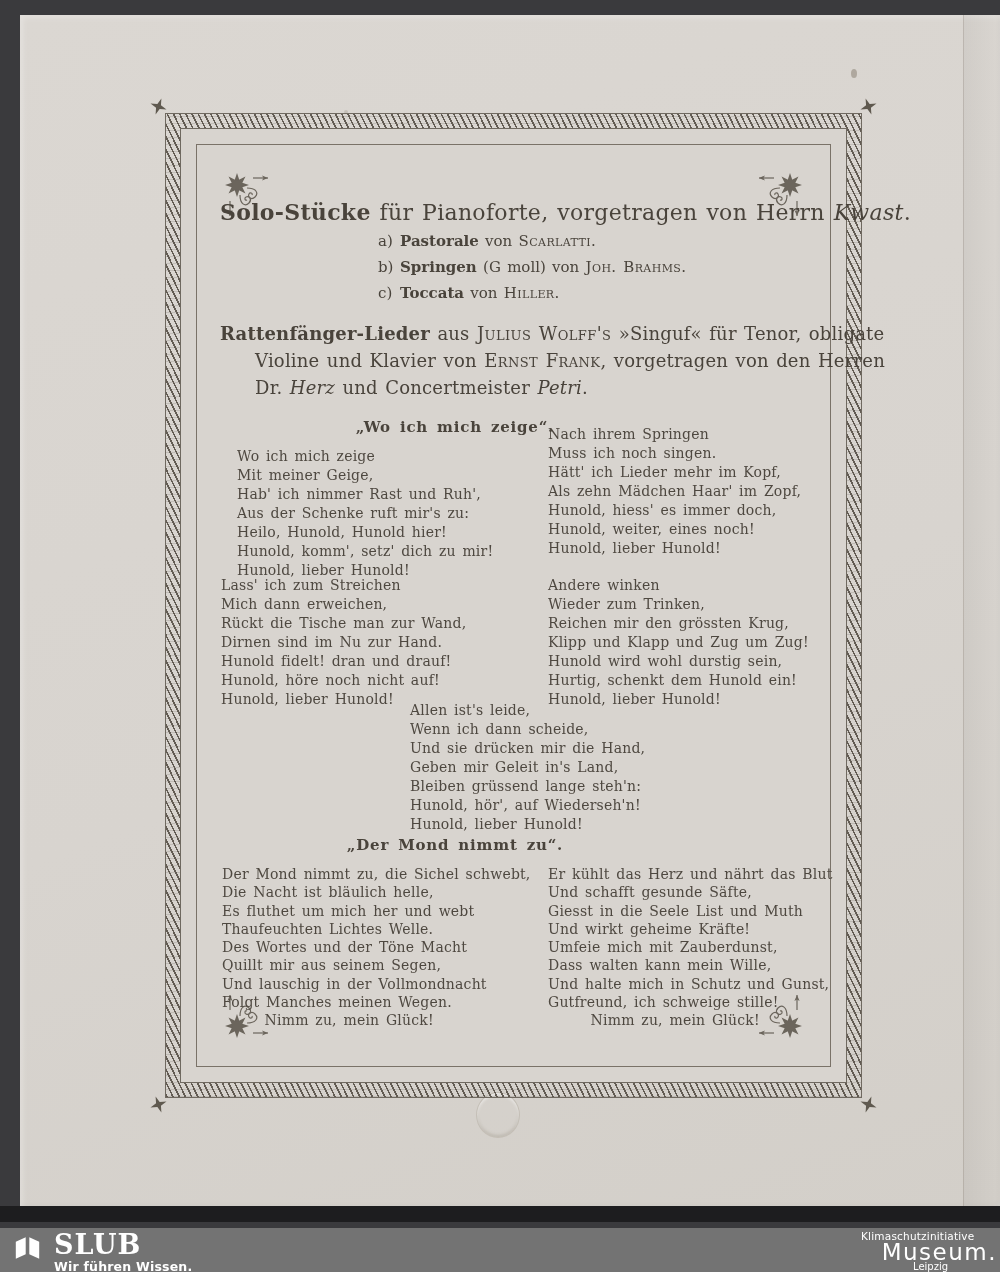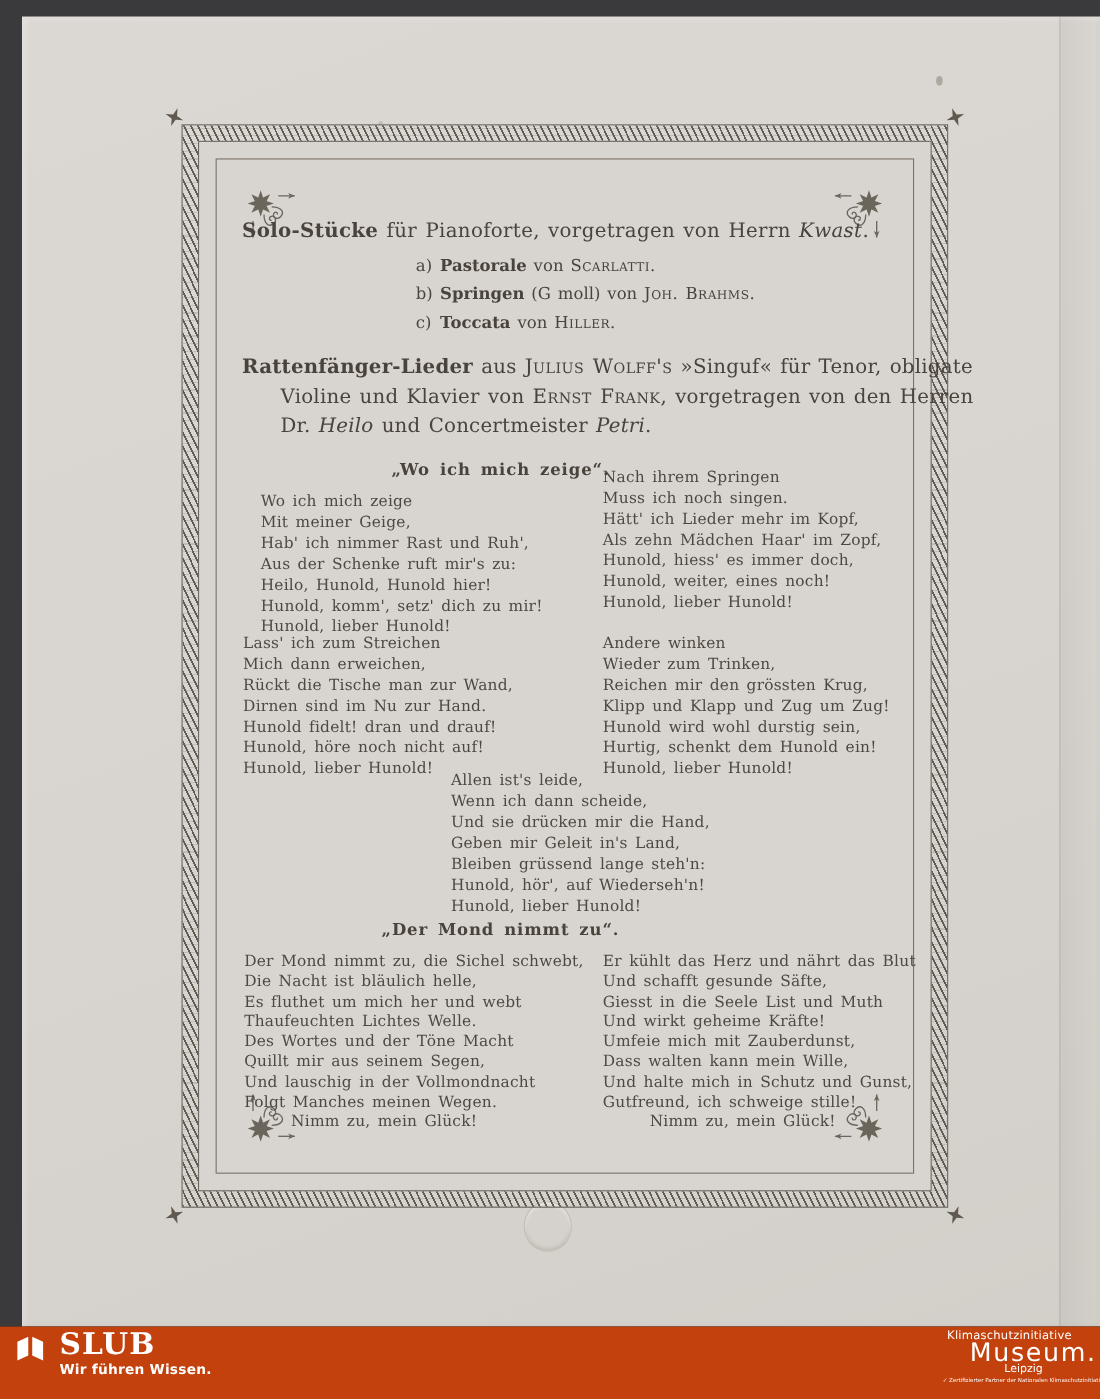--- a/index.html
+++ b/index.html
@@ -42,21 +42,21 @@
   .corner-star svg{display:block;}
   .cs-tl{left:-15px; top:-15px;} .cs-tr{right:-15px; top:-15px;}
   .cs-bl{left:-15px; bottom:-15px;} .cs-br{right:-15px; bottom:-15px;}
   .flourish{position:absolute; width:50px; height:50px;}
   .fl-tl{left:26px; top:26px;}
   .fl-tr{right:26px; top:26px; transform:scaleX(-1);}
   .fl-bl{left:26px; bottom:26px; transform:scaleY(-1);}
   .fl-br{right:26px; bottom:26px; transform:rotate(180deg);}
   
   .ink{position:absolute; color:#49433b;}
-  .solo-heading{left:220px; top:199px; font-size:18px; letter-spacing:.3px; word-spacing:1.5px; white-space:nowrap;}
+  .solo-heading{left:220px; top:199px; font-size:22px; letter-spacing:.3px; word-spacing:1.5px; white-space:nowrap;}
   .b{font-weight:bold;}
   .it{font-style:italic;}
   .sc{font-variant:small-caps; letter-spacing:.4px;}
   .pieces{left:378px; top:228px; font-size:15px; word-spacing:1.5px;}
   .piece{line-height:26px; white-space:nowrap;}
   .piece .lbl{display:inline-block; width:22px;}
   .ratten{left:220px; top:320px; font-size:18px; letter-spacing:.2px; word-spacing:1.5px;}
   .ratten div{line-height:27px; white-space:nowrap;}
   .ratten .cont{padding-left:35px;}
   .song-title{left:165px; width:580px; text-align:center; font-size:15px; font-weight:bold;
@@ -64,21 +64,21 @@
   .st1{top:418px;} .st2{top:836px;}
   .stanza{font-size:14px; line-height:19px; letter-spacing:.2px; word-spacing:2px;
     white-space:pre-wrap; color:#4e4840;}
   .stz-s2{line-height:18.3px;}
   .p-s1a{left:237px; top:447px;} .p-s1b{left:548px; top:425px;}
   .p-s1c{left:221px; top:576px;} .p-s1d{left:548px; top:576px;}
   .p-s1e{left:410px; top:701px;}
   .p-s2a{left:222px; top:865px;} .p-s2b{left:548px; top:865px;}
   
   .footer-dark{position:absolute; left:0; right:0; bottom:50px; height:16px; background:#1d1d1f;}
-  .footer-bar{position:absolute; left:0; right:0; bottom:0; height:66px; background:#c2410c;
+  .footer-bar{position:absolute; left:0; right:0; bottom:0; height:44px; background:#737373;
     font-family:"DejaVu Sans","Liberation Sans",sans-serif; color:#fff;}
   .slub{position:absolute; left:14px; top:4px; display:flex; align-items:flex-start;}
   .slub-icon{width:27px; height:26px; margin-top:3px;}
   .slub-text{margin-left:13px;}
   .slub-name{font-family:"DejaVu Serif","Liberation Serif",serif; font-weight:bold;
     font-size:27px; line-height:26px; letter-spacing:1px;}
   .slub-tag{font-size:12.5px; font-weight:bold; margin-top:1px; letter-spacing:.2px;}
   .museum{position:absolute; right:3px; top:3px; width:140px;}
   .m-small{font-size:10.5px; line-height:11px; padding-left:4px; letter-spacing:.2px;}
   .m-big{font-size:23px; line-height:20px; font-weight:normal; text-align:right; letter-spacing:1.5px;}
@@ -191,21 +191,21 @@
   </div>
 
   <div class="ink ratten">
     <div>
       <span class="b">Rattenfänger-Lieder</span><span> aus </span><span class="sc">Julius Wolff's</span><span> »Singuf« für Tenor, obligate</span>
     </div>
     <div class="cont">
       <span>Violine und Klavier von </span><span class="sc">Ernst Frank</span><span>, vorgetragen von den Herren</span>
     </div>
     <div class="cont">
-      <span>Dr. </span><span class="it">Heilo</span><span> und Concertmeister </span><span class="it">Petri</span><span>.</span>
+      <span>Dr. </span><span class="it">Herz</span><span> und Concertmeister </span><span class="it">Petri</span><span>.</span>
     </div>
   </div>
 
   <div class="ink song-title st1">„Wo ich mich zeige“.</div>
   <div class="ink stanza p-s1a">Wo ich mich zeige
 Mit meiner Geige,
 Hab' ich nimmer Rast und Ruh',
 Aus der Schenke ruft mir's zu:
 Heilo, Hunold, Hunold hier!
 Hunold, komm', setz' dich zu mir!

